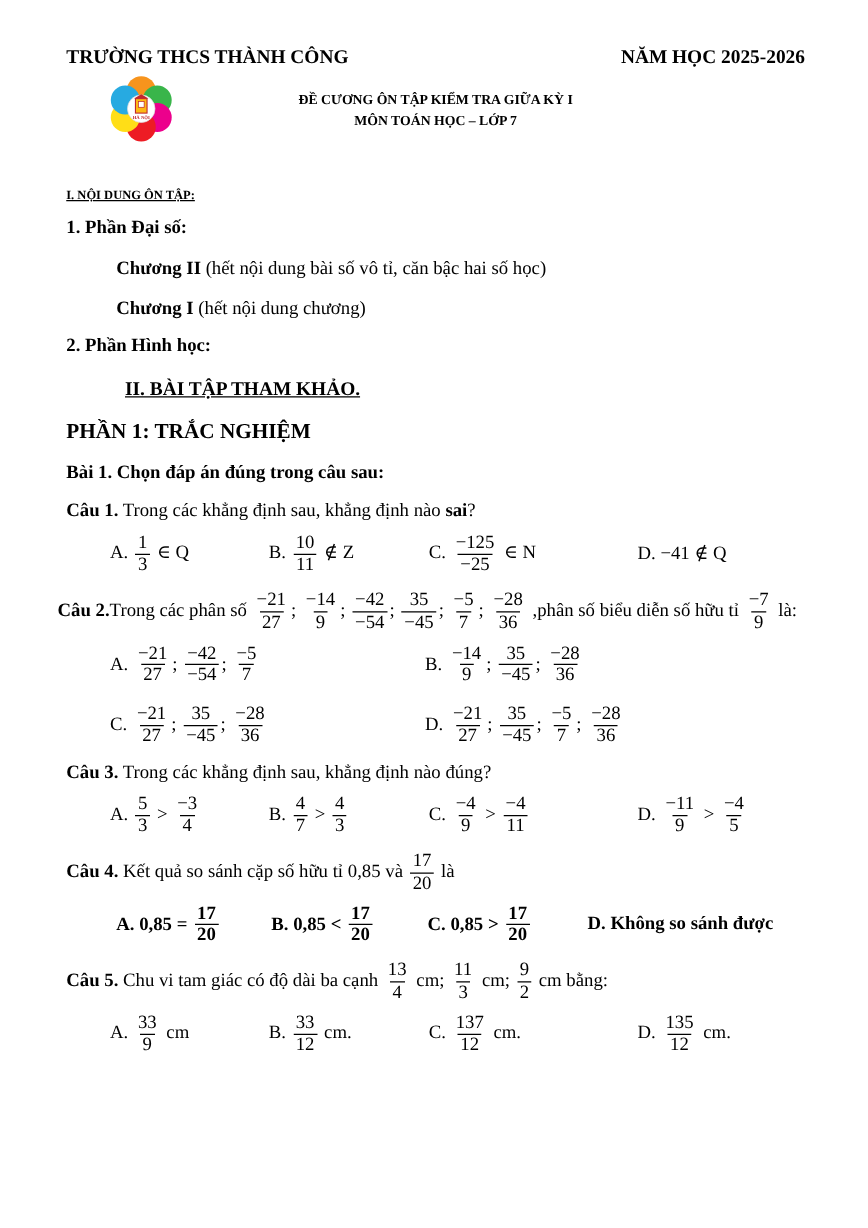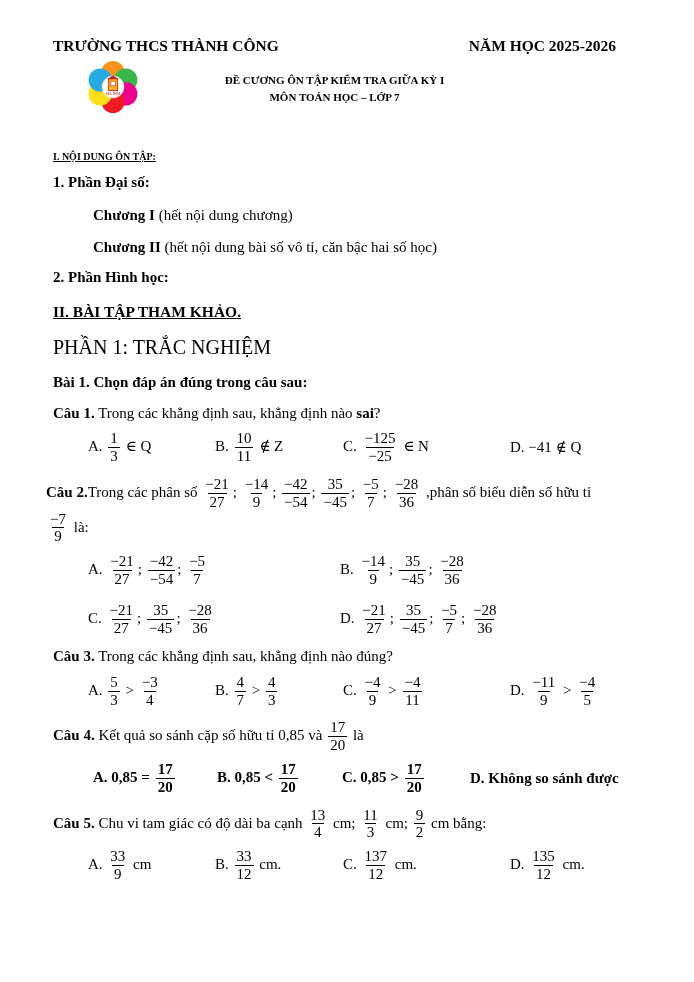--- a/index.html
+++ b/index.html
@@ -1,29 +1,29 @@
 <!DOCTYPE html>
 <html><head>
 <meta charset="utf-8">
 <style>
   html,body{margin:0;padding:0;}
   body{
     width:694px;height:982px;overflow:hidden;background:#ffffff;color:#000;
     font-family:"Liberation Serif","DejaVu Serif",serif;font-size:15px;line-height:1.3;
   }
-  .page{position:relative;padding:36px 78px 0 53px;box-sizing:border-box;width:694px;height:735px;}
+  .page{position:relative;padding:36px 50px 0 53px;box-sizing:border-box;width:694px;height:735px;}
   .header-row{display:flex;justify-content:space-between;font-weight:bold;font-size:15.5px;}
   .logo{position:absolute;left:84px;top:58px;width:58px;height:58px;}
   .titles{text-align:center;font-weight:bold;font-size:11px;margin-top:16px;line-height:1.55;}
   .sec-heading{font-weight:bold;text-decoration:underline;font-size:10px;margin-top:44px;}
-  .sec-heading2{font-weight:bold;text-decoration:underline;font-size:15.5px;margin-top:15px;}
+  .sec-heading2{font-weight:bold;text-decoration:underline;font-size:15.5px;margin-top:15px;margin-left:47px;}
   .sub-heading{font-weight:bold;margin-top:10px;}
   .chapter{margin:13px 0 0 40px;}
   .b{font-weight:bold;}
-  .part-heading{font-weight:normal;margin-top:12px;font-size:20px;}
+  .part-heading{font-weight:bold;margin-top:12px;font-size:17px;}
   .ex-heading{font-weight:bold;margin-top:13px;}
   .stem{margin-top:11px;}
   .stem-shift{margin-left:-7px;}
   .frac{display:inline-flex;flex-direction:column;align-items:center;vertical-align:middle;
         margin:0 2px;line-height:1.12;text-align:center;}
   .frac .den{border-top:1px solid #000;padding:0 2px;}
   .frac .num{padding:0 2px;}
   .opts4{display:grid;grid-template-columns:127px 128px 167px 1fr;padding-left:35px;
          align-items:center;margin-top:7px;}
   .opts4c{display:grid;grid-template-columns:124px 125px 128px 1fr;padding-left:40px;
@@ -60,22 +60,22 @@
   </div>
 
   <div class="titles">
     <div>ĐỀ CƯƠNG ÔN TẬP KIỂM TRA GIỮA KỲ I</div>
     <div>MÔN TOÁN HỌC – LỚP 7</div>
   </div>
 
   <div class="sec-heading">I. NỘI DUNG ÔN TẬP:</div>
 
   <div class="sub-heading">1. Phần Đại số:</div>
+  <div class="chapter"><span class="b">Chương II</span><span> (hết nội dung bài số vô tỉ, căn bậc hai số học)</span></div>
   <div class="chapter"><span class="b">Chương I</span><span> (hết nội dung chương)</span></div>
-  <div class="chapter"><span class="b">Chương II</span><span> (hết nội dung bài số vô tỉ, căn bậc hai số học)</span></div>
 
   <div class="sub-heading">2. Phần Hình học:</div>
 
   <div class="sec-heading2">II. BÀI TẬP THAM KHẢO.</div>
   <div class="part-heading">PHẦN 1: TRẮC NGHIỆM</div>
   <div class="ex-heading">Bài 1. Chọn đáp án đúng trong câu sau:</div>
 
   <div class="q">
     <div class="stem"><span class="b">Câu 1.</span><span> Trong các khẳng định sau, khẳng định nào </span><span class="b">sai</span><span>?</span></div>
     <div class="opts4">

